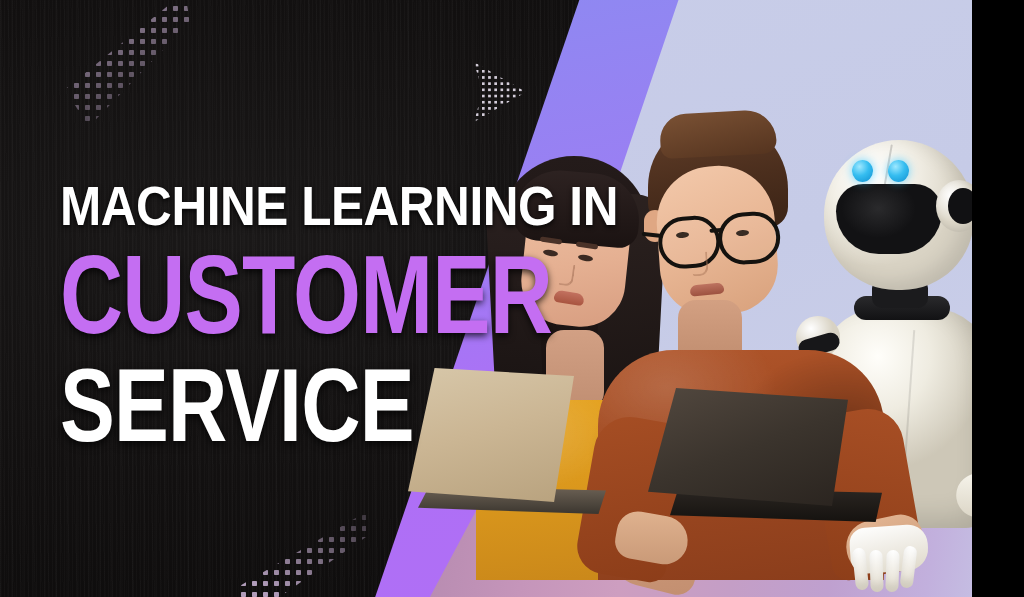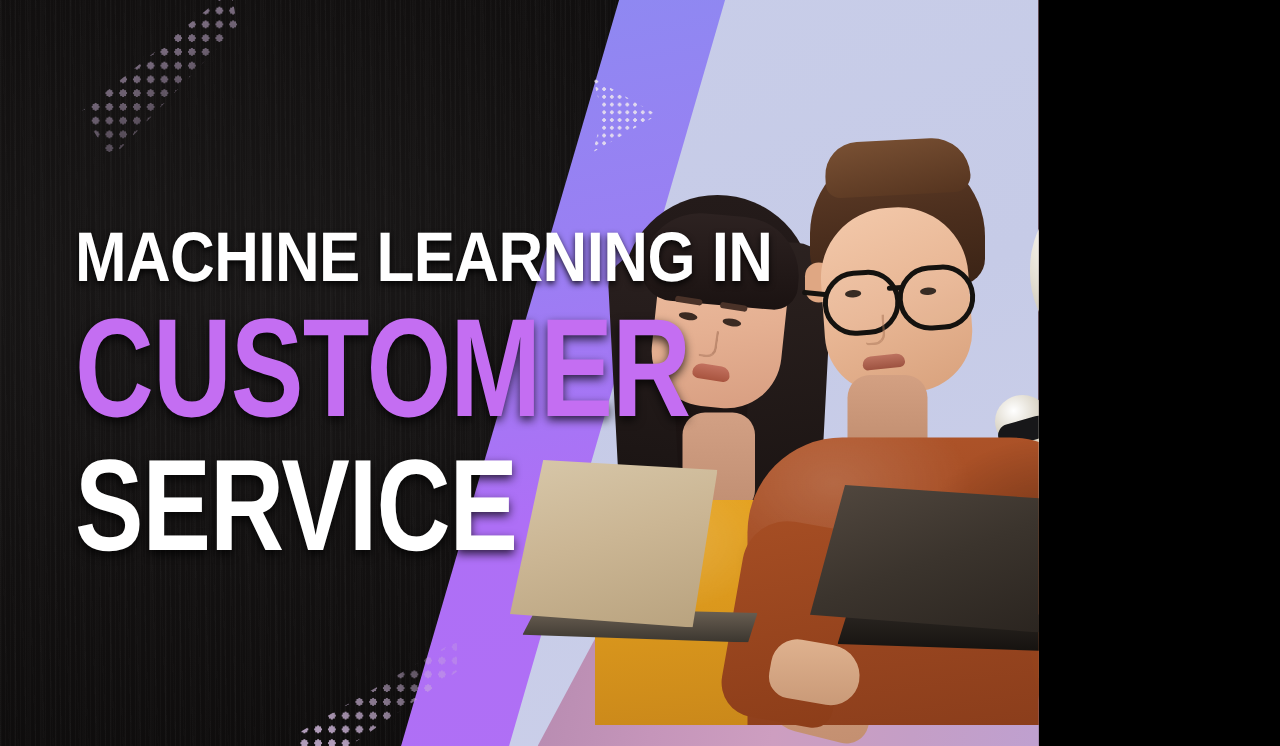--- a/index.html
+++ b/index.html
@@ -7,24 +7,25 @@
     margin: 0;
     padding: 0;
     background: #000;
   }
   body {
     font-family: "Liberation Sans", sans-serif;
   }
 
   #banner {
     position: relative;
-    width: 831px;
+    width: 932px;
     height: 597px;
     overflow: hidden;
     background: #7f1d1d;
+    padding-left: 40px;
   }
 
   
   .bg-dark {
     position: absolute;
     inset: 0;
     background:
       repeating-linear-gradient(90deg,
         rgba(255,255,255,0.022) 0px,
         rgba(255,255,255,0.022) 1px,

